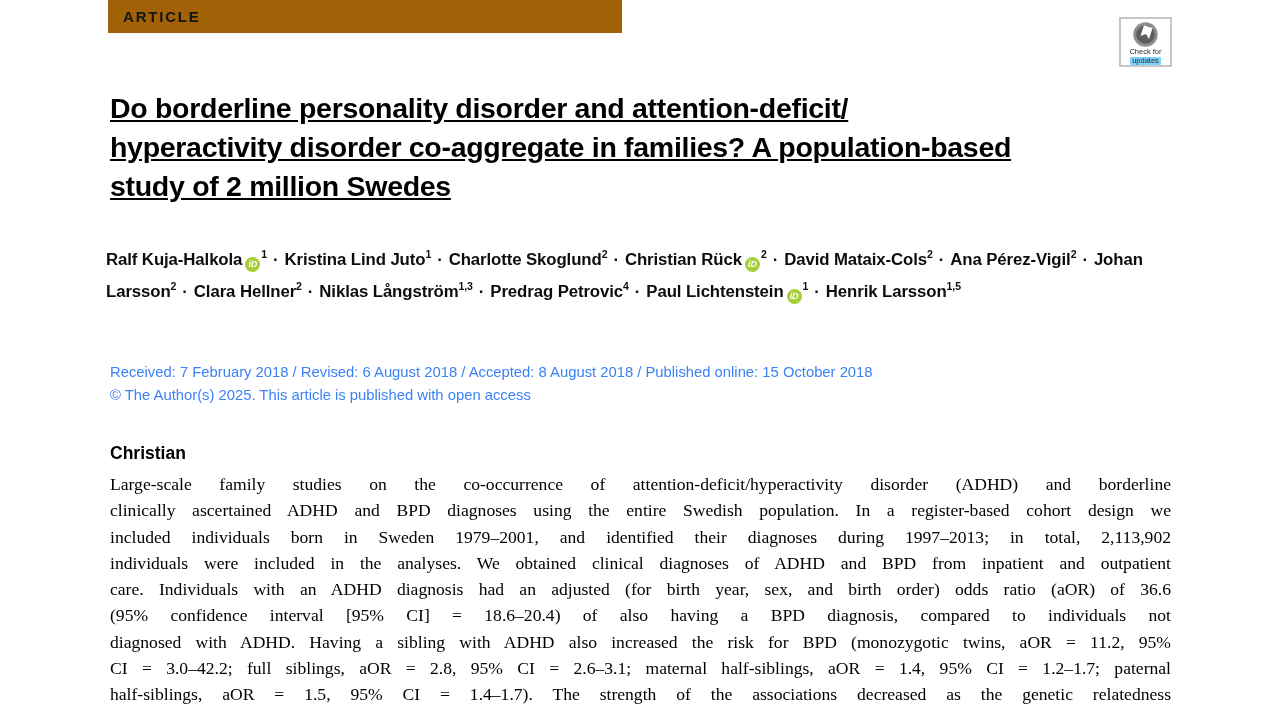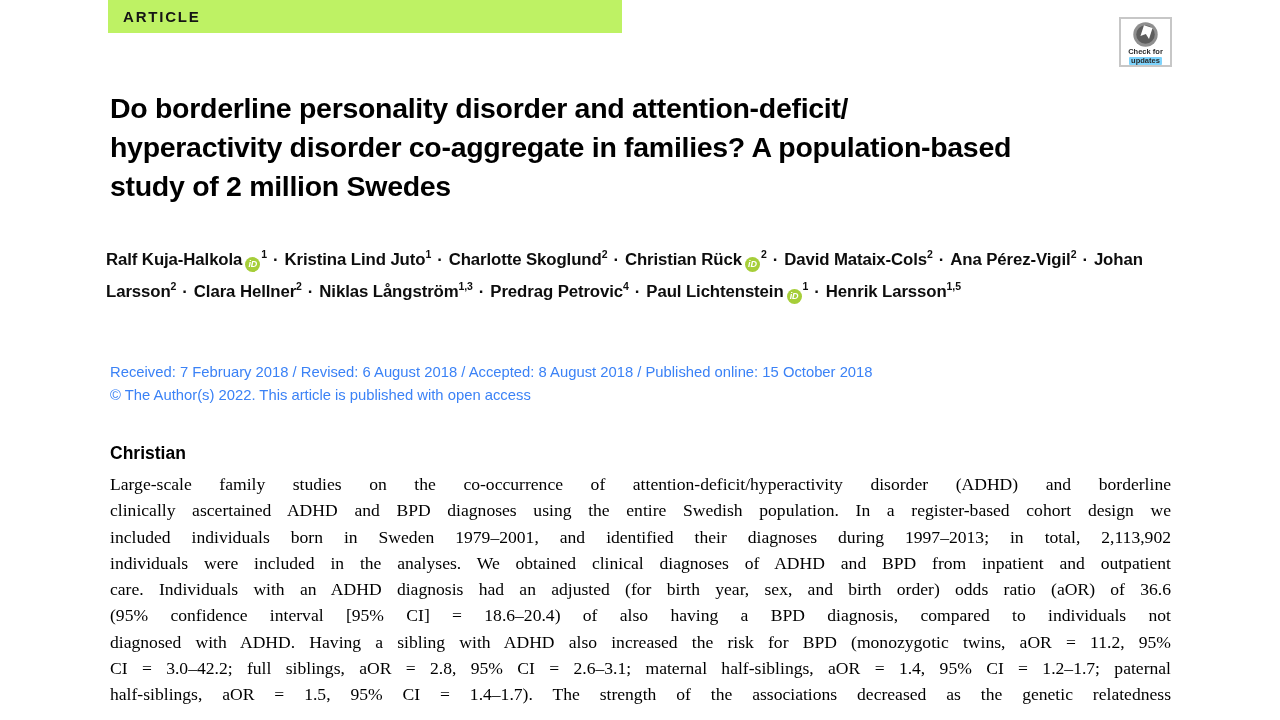--- a/index.html
+++ b/index.html
@@ -5,40 +5,40 @@
   html,body{margin:0;padding:0;}
   body{
     width:1280px;height:720px;overflow:hidden;position:relative;
     background:#ffffff;
     font-family:"Liberation Sans",sans-serif;
     color:#000;
   }
   
   .article-bar{
     position:absolute;left:108px;top:0;width:514px;height:33px;
-    background:#bef264;display:flex;align-items:center;
+    background:#a16207;display:flex;align-items:center;
     padding-left:15px;box-sizing:border-box;
   }
   .article-bar .label{
     font-size:15px;font-weight:700;letter-spacing:1.8px;color:#151515;
   }
   
   .badge{
     position:absolute;left:1119px;top:17px;width:53px;height:50px;
     background:#fff;border:2px solid #c7c7c7;box-sizing:border-box;
     display:flex;flex-direction:column;align-items:center;cursor:pointer;
   }
   .badge svg{margin-top:2px;display:block;}
-  .badge .btxt{font-size:7.5px;line-height:8.5px;font-weight:700;color:#2a2a2a;text-align:center;}
+  .badge .btxt{font-size:7.5px;line-height:8.5px;font-weight:400;color:#2a2a2a;text-align:center;}
   .badge .btxt .upd{display:inline-block;background:#7dd3fc;padding:0 2px;border-radius:1px;}
   
   .title{
     position:absolute;left:110px;top:89px;width:990px;
     font-size:28.5px;line-height:39px;font-weight:700;color:#000;
-    letter-spacing:-0.3px;white-space:pre-line;
+    letter-spacing:-0.3px;white-space:pre-line;text-decoration:underline;
   }
   
   .authors{
     position:absolute;left:106px;top:241px;width:1075px;
     font-size:16.8px;line-height:27.5px;font-weight:700;color:#0d0d0d;
     letter-spacing:-0.1px;
   }
   .authors sup{font-size:10.5px;font-weight:700;}
   .orcid{
     display:inline-block;width:15px;height:15px;border-radius:50%;
@@ -89,21 +89,21 @@
 </div>
 
 <h1 class="title" style="margin:0;">Do borderline personality disorder and attention-deficit/
 hyperactivity disorder co-aggregate in families? A population-based
 study of 2 million Swedes</h1>
 
 <div class="authors" id="authors"><span><span>Ralf Kuja-Halkola</span><span class="orcid" style="background: rgb(166, 206, 57);">iD</span><sup>1</sup></span><span class="sep">·</span><span><span>Kristina Lind Juto</span><sup>1</sup></span><span class="sep">·</span><span><span>Charlotte Skoglund</span><sup>2</sup></span><span class="sep">·</span><span><span>Christian Rück</span><span class="orcid" style="background: rgb(166, 206, 57);">iD</span><sup>2</sup></span><span class="sep">·</span><span><span>David Mataix-Cols</span><sup>2</sup></span><span class="sep">·</span><span><span>Ana Pérez-Vigil</span><sup>2</sup></span><span class="sep">·</span><span><span>Johan Larsson</span><sup>2</sup></span><span class="sep">·</span><span><span>Clara Hellner</span><sup>2</sup></span><span class="sep">·</span><span><span>Niklas Långström</span><sup>1,3</sup></span><span class="sep">·</span><span><span>Predrag Petrovic</span><sup>4</sup></span><span class="sep">·</span><span><span>Paul Lichtenstein</span><span class="orcid" style="background: rgb(166, 206, 57);">iD</span><sup>1</sup></span><span class="sep">·</span><span><span>Henrik Larsson</span><sup>1,5</sup></span></div>
 
 <div class="meta">
   <div>Received: 7 February 2018 / Revised: 6 August 2018 / Accepted: 8 August 2018 / Published online: 15 October 2018</div>
-  <div>© The Author(s) 2022. This article is published with open access</div>
+  <div>© The Author(s) 2025. This article is published with open access</div>
 </div>
 
 <div class="abstract-heading">Christian</div>
 <div class="abstract-body" id="abstract">
     <div class="abs-line">Large-scale family studies on the co-occurrence of attention-deficit/hyperactivity disorder (ADHD) and borderline</div>
     <div class="abs-line">clinically ascertained ADHD and BPD diagnoses using the entire Swedish population. In a register-based cohort design we</div>
     <div class="abs-line">included individuals born in Sweden 1979–2001, and identified their diagnoses during 1997–2013; in total, 2,113,902</div>
     <div class="abs-line">individuals were included in the analyses. We obtained clinical diagnoses of ADHD and BPD from inpatient and outpatient</div>
     <div class="abs-line">care. Individuals with an ADHD diagnosis had an adjusted (for birth year, sex, and birth order) odds ratio (aOR) of 36.6</div>
     <div class="abs-line">(95% confidence interval [95% CI] = 18.6–20.4) of also having a BPD diagnosis, compared to individuals not</div>

